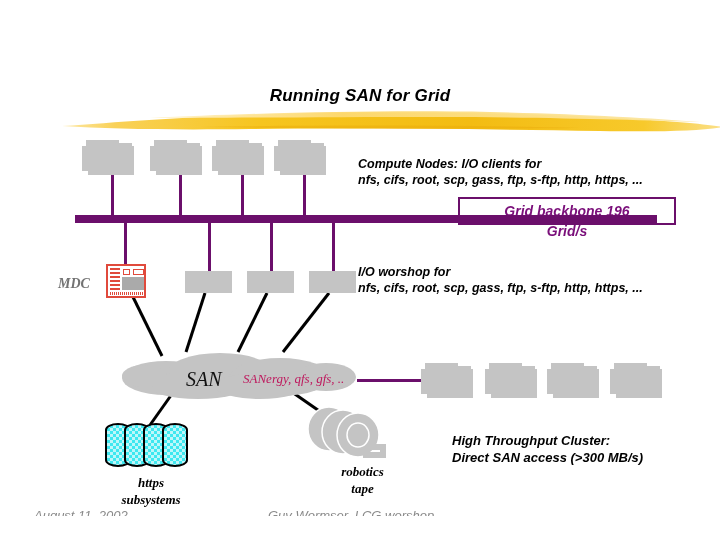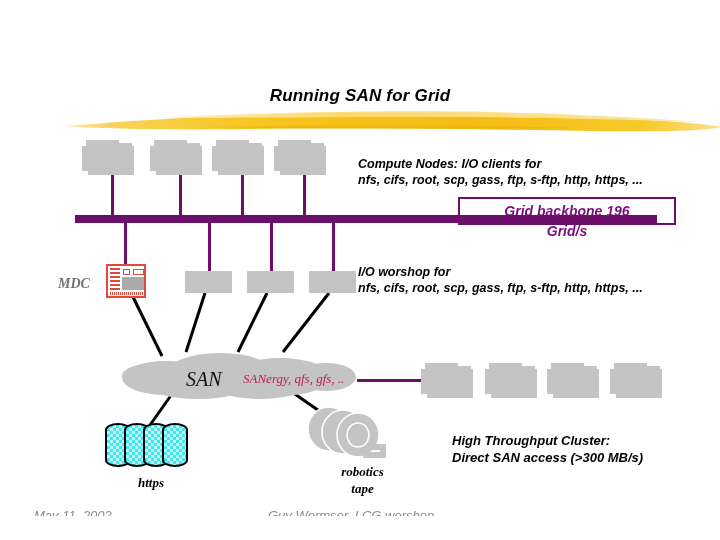--- a/index.html
+++ b/index.html
@@ -509,34 +509,35 @@
   </div>
 
   <div class="disks">
     <div class="disk-cyl" style="left:0px;  top:3px;"></div>
     <div class="disk-cyl" style="left:19px; top:3px;"></div>
     <div class="disk-cyl" style="left:38px; top:3px;"></div>
     <div class="disk-cyl" style="left:57px; top:3px;"></div>
   </div>
   <div class="txt-disk">
     <div>https</div>
+    <div>subsystems</div>
   </div>
 
   <div class="tapes">
     <svg width="92" height="62" viewBox="0 0 92 62">
       <g fill="#c4c4c4" stroke="#ffffff" stroke-width="1.5">
         <ellipse cx="24" cy="26" rx="21" ry="22"></ellipse>
         <ellipse cx="38" cy="29" rx="21" ry="22"></ellipse>
         <ellipse cx="53" cy="32" rx="21" ry="22"></ellipse>
       </g>
       <path d="M64,44 L78,44 L78,52 L58,52" fill="none" stroke="#c4c4c4" stroke-width="6"></path>
       <ellipse cx="53" cy="32" rx="11" ry="12" fill="none" stroke="#ffffff" stroke-width="1.5"></ellipse>
     </svg>
   </div>
   <div class="txt-tape">
     <div>robotics</div>
     <div>tape</div>
   </div>
 
-  <div class="footer-date">May 11, 2002</div>
+  <div class="footer-date">August 11, 2002</div>
   <div class="footer-author">Guy Wormser, LCG worshop</div>
 
 </div>
 
 </body></html>

